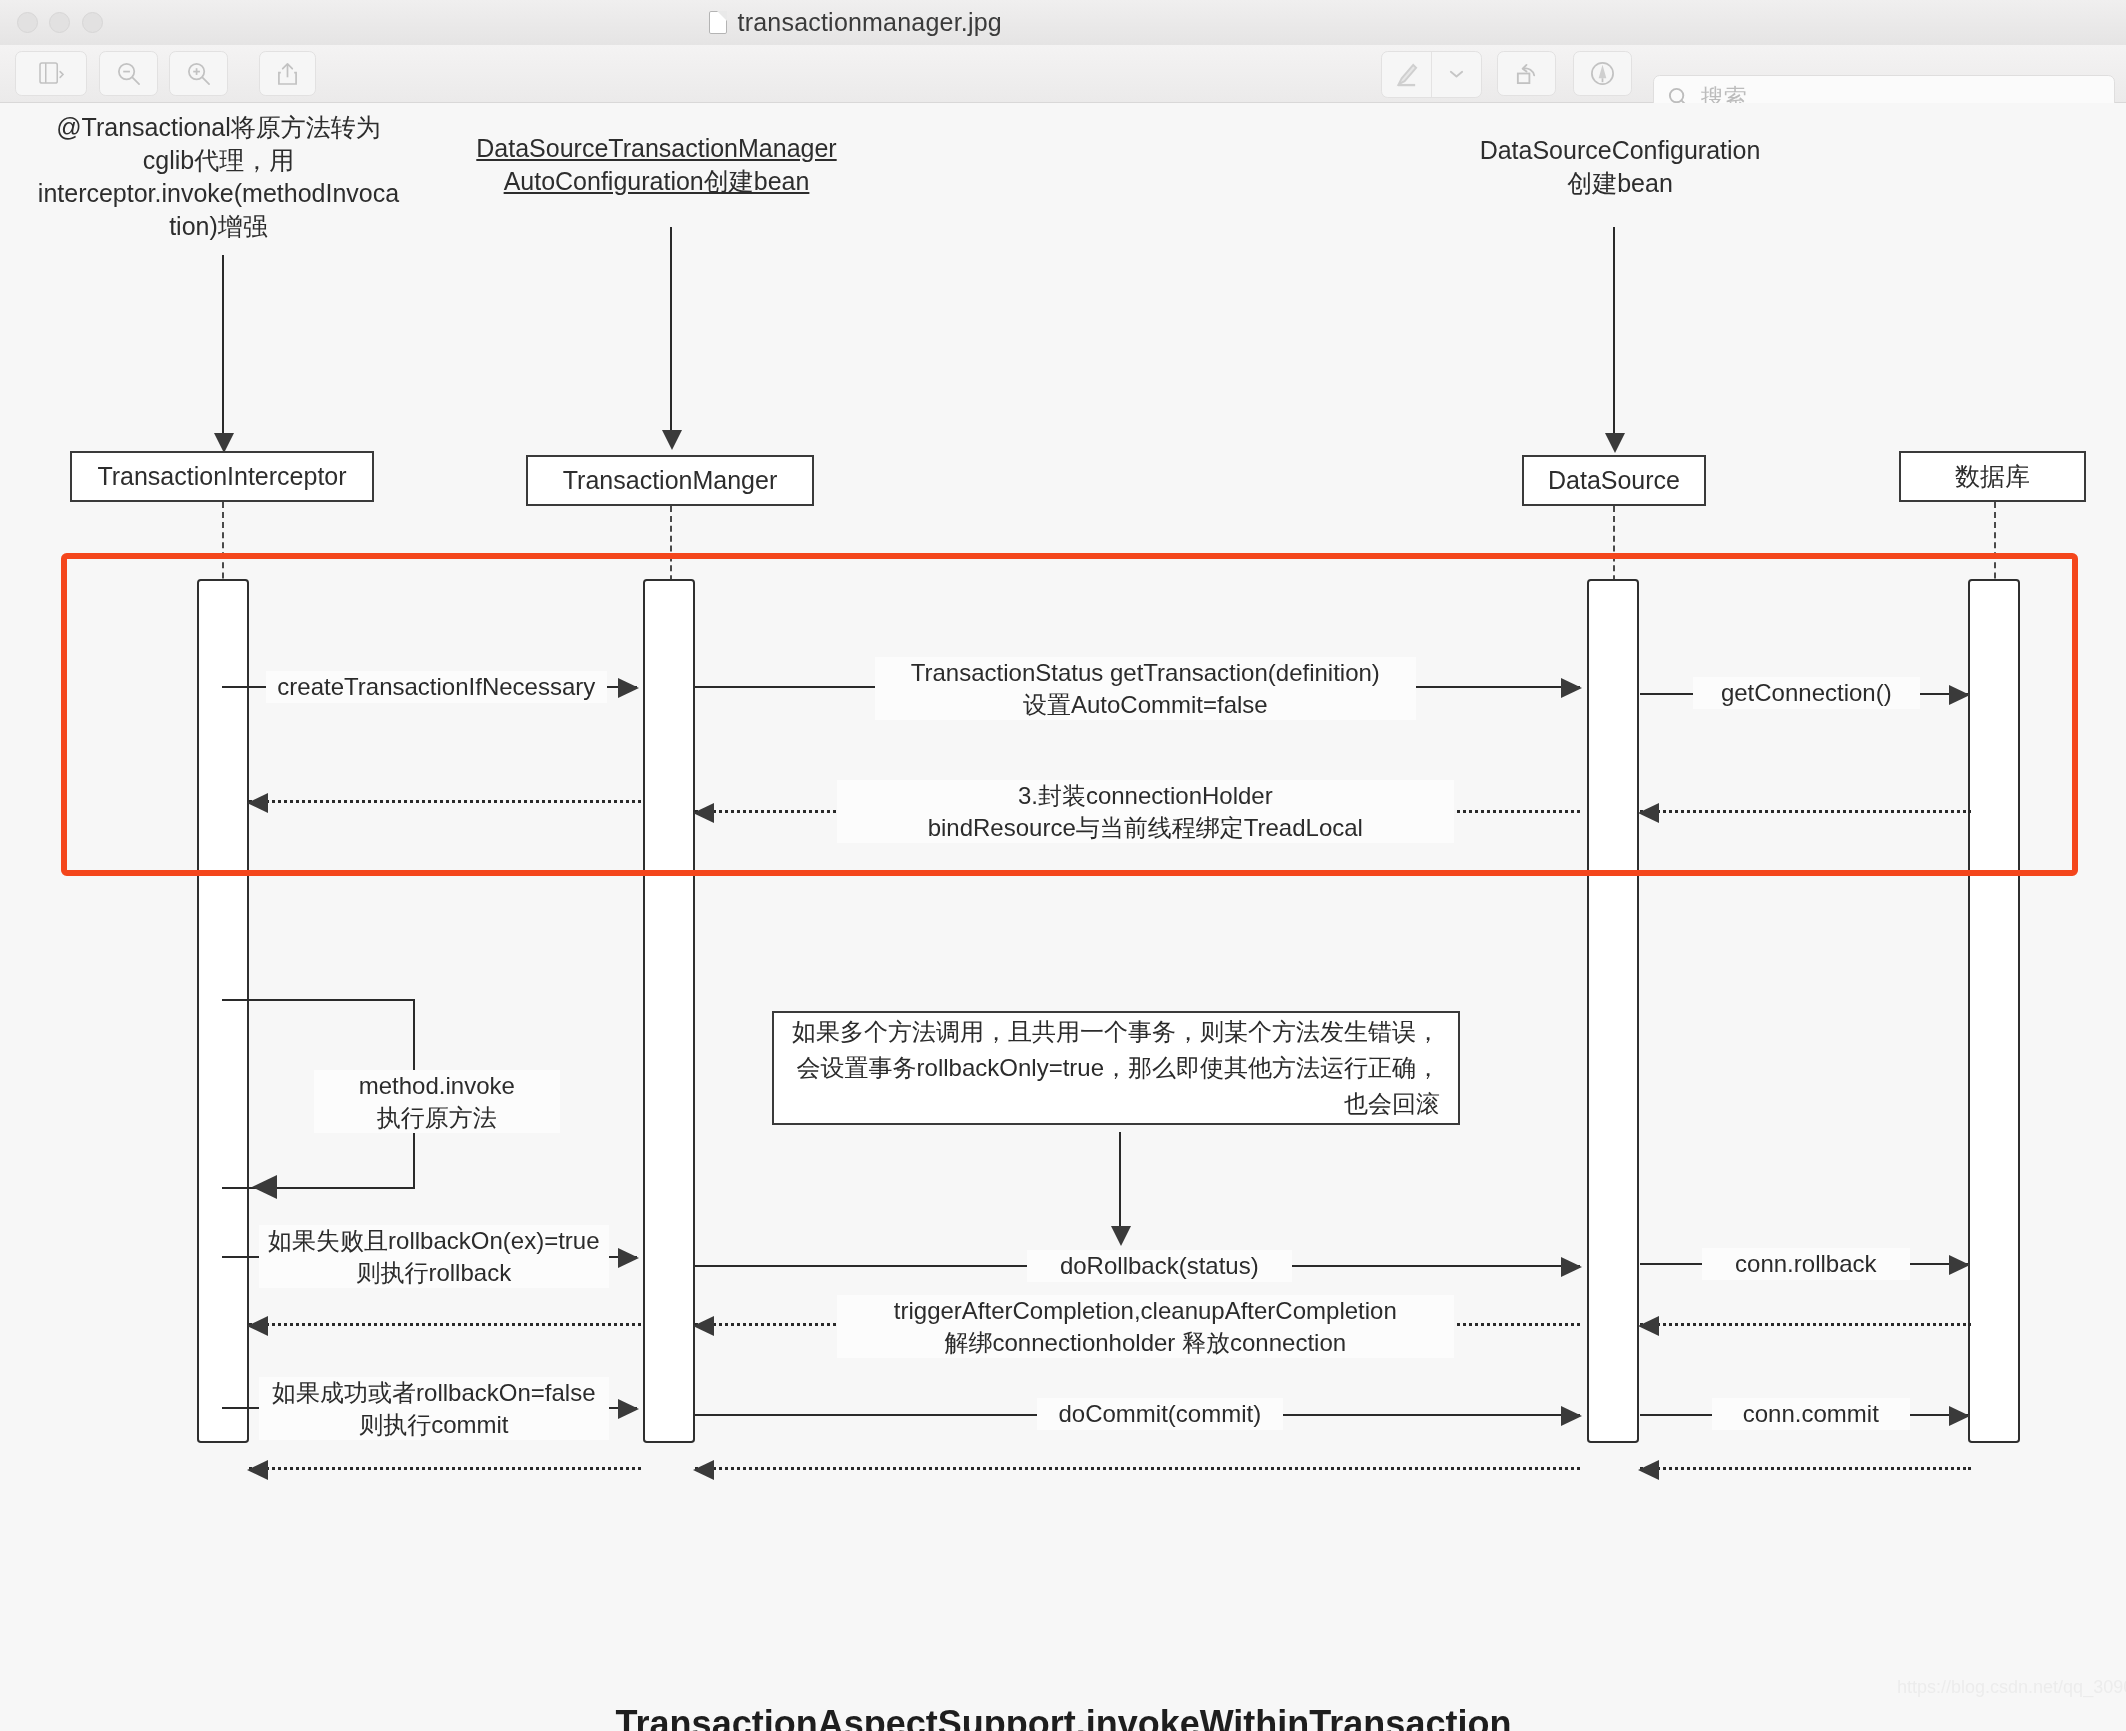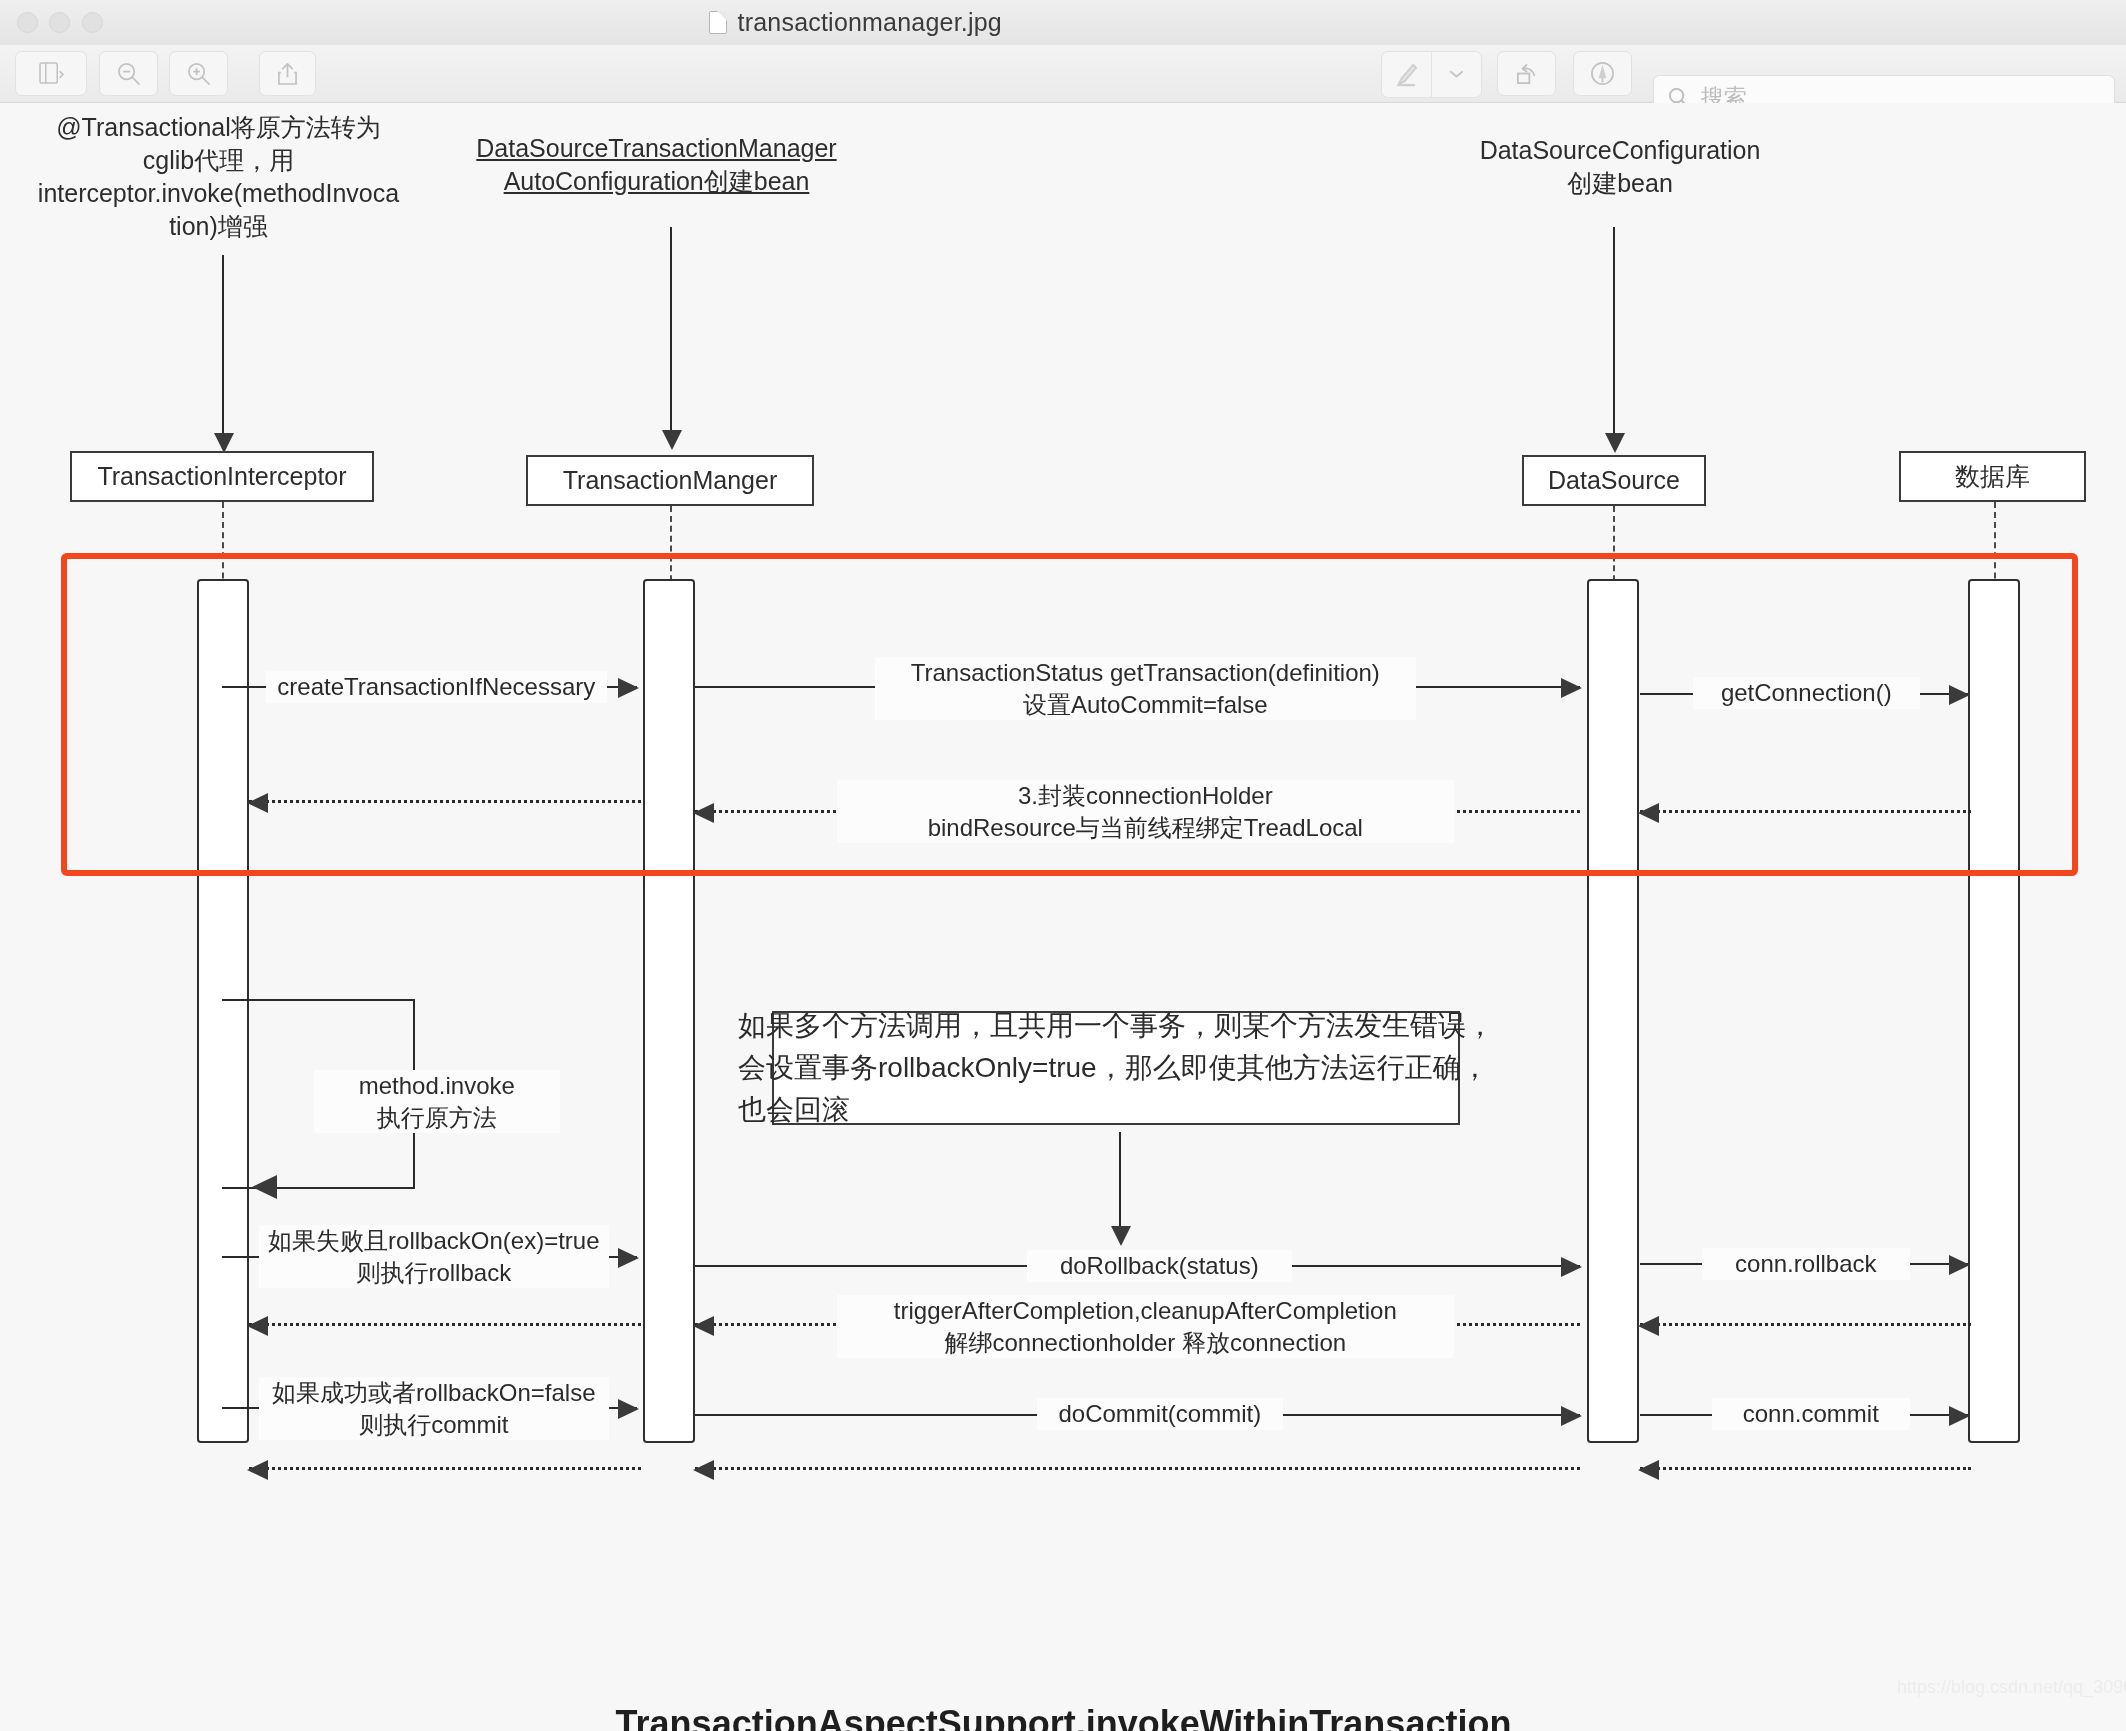--- a/index.html
+++ b/index.html
@@ -86,21 +86,21 @@
   }
   .mlbl{
     position:absolute;background:#fcfcfc;font-size:24px;color:#2b2b2b;
     text-align:center;line-height:1.32;white-space:pre;padding:0 3.8px;
   }
   .redbox{
     position:absolute;box-sizing:border-box;border:6.7px solid #f4461c;border-radius:5.7px;
   }
   .note{
     position:absolute;box-sizing:border-box;background:#fff;border:2.4px solid #3a3a3a;
-    font-size:28px;color:#2b2b2b;text-align:left;line-height:1.5;
+    font-size:24px;color:#2b2b2b;text-align:right;line-height:1.5;
     display:flex;align-items:center;justify-content:center;white-space:pre;
   }
   .selfloop{position:absolute;box-sizing:border-box;border:2.9px solid #2a2a2a;border-left:none;}
   .selfloop-head{
     position:absolute;border-top:12.4px solid transparent;border-bottom:12.4px solid transparent;
     border-right:25px solid #3a3a3a;
   }
   .caption{
     position:absolute;left:0;width:2127px;text-align:center;
     font-size:36px;font-weight:bold;color:#1e1e1e;

